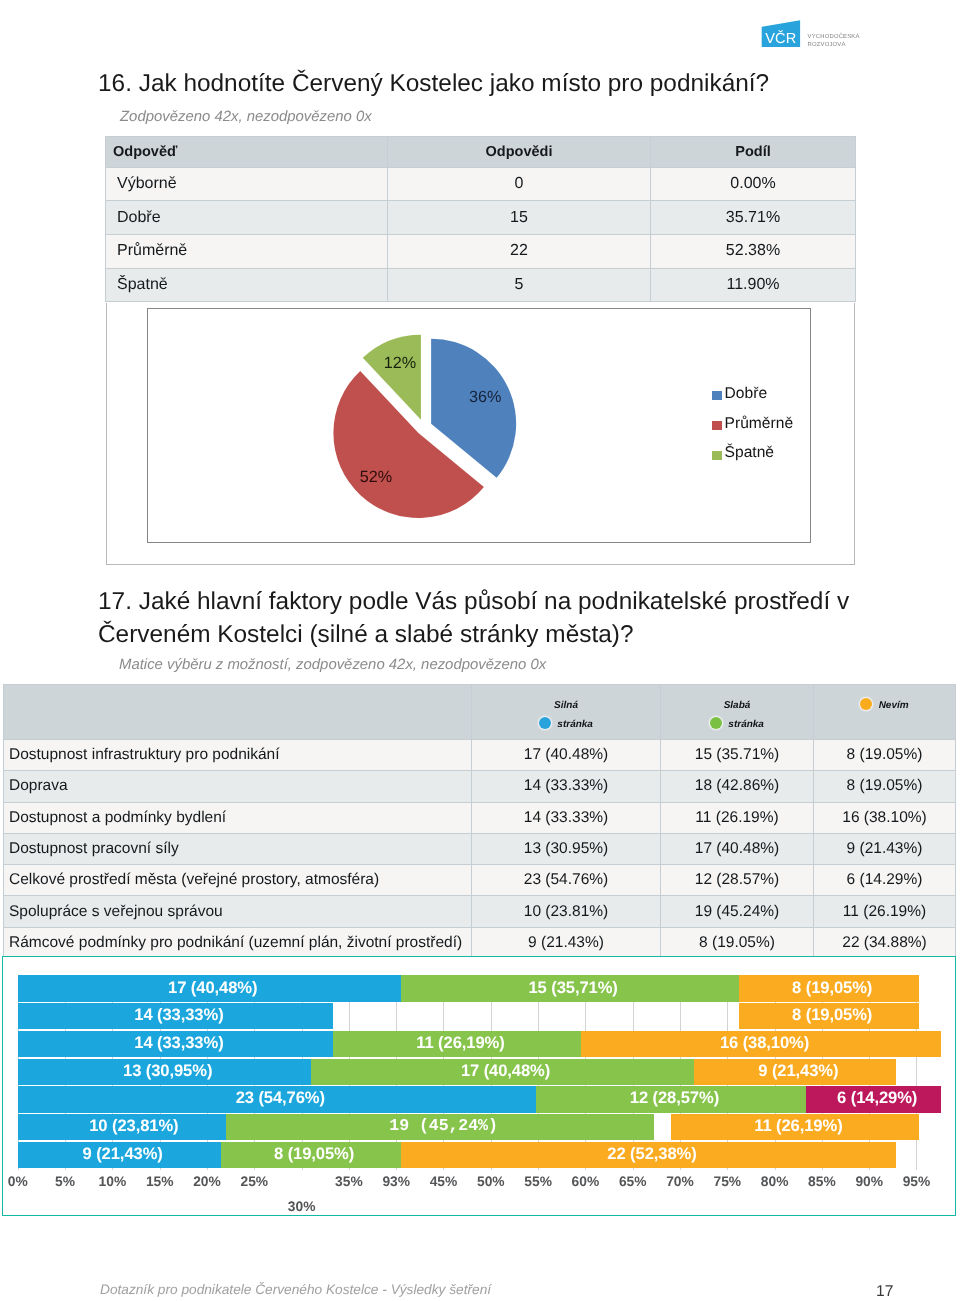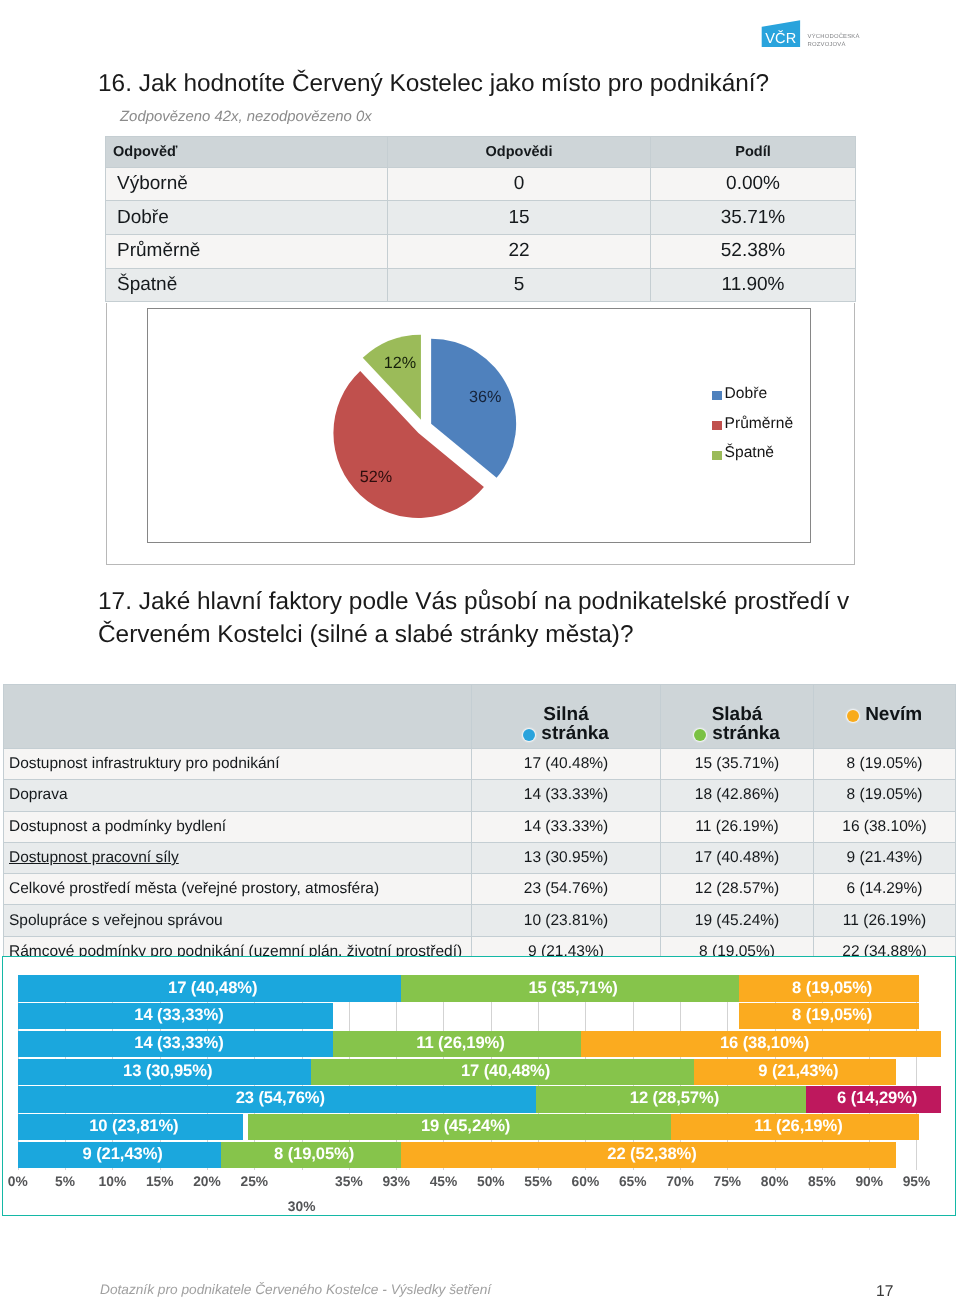--- a/index.html
+++ b/index.html
@@ -17,40 +17,40 @@
 
   
   .q-title{position:absolute;font-size:24.4px;line-height:26px;color:#1a1a1a;
            letter-spacing:0px;white-space:nowrap;}
   .q-sub{position:absolute;font-size:14.9px;font-style:italic;color:#8b8b8b;white-space:nowrap;}
 
   
   .rtable{position:absolute;border-collapse:collapse;table-layout:fixed;}
   .rtable td,.rtable th{padding:0;border:1px solid #c5ced2;font-weight:normal;}
   .rtable th{background:#ced5d8;font-weight:bold;font-size:14.5px;color:#15191c;}
-  .rtable td{font-size:19px;color:#15191c;}
+  .rtable td{font-size:16px;color:#15191c;}
   .rtable th.c-label{padding-left:7px;text-align:left;margin-top:20px;}
   .rtable td.c-label{padding-left:11px;text-align:left;}
   .rtable .c-num{text-align:center;}
   .row-a{background:#f6f5f4;}
   .row-b{background:#e8ebec;}
 
   
   .chart-outer{position:absolute;border:1px solid #b8b8b8;border-top:0;background:#fff;}
   .chart-inner{position:absolute;border:1px solid #868686;background:#fff;}
   .legend{position:absolute;font-size:15.6px;color:#151515;}
   .legend-row{position:absolute;left:0;height:14px;white-space:nowrap;}
   .legend-sw{position:absolute;left:0;top:3.5px;width:9.7px;height:9.2px;}
   .legend-lb{position:absolute;left:12.3px;top:-3px;white-space:nowrap;}
 
   
   .mtable{position:absolute;border-collapse:collapse;table-layout:fixed;}
   .mtable td,.mtable th{padding:0;border:1px solid #c4ced3;font-weight:normal;}
-  .mtable thead th{background:#ced5d8;font-weight:bold;font-size:19px;
-                   color:#101417;text-align:center;vertical-align:middle;padding-top:15px;}
+  .mtable thead th{background:#ced5d8;font-weight:bold;font-size:10px;
+                   color:#101417;text-align:center;vertical-align:middle;padding-top:6px;font-style:italic;}
   .mtable td{font-size:15.5px;color:#15191c;}
   .mtable .m-label{padding-left:5px;text-align:left;}
   .mtable .m-val{text-align:center;}
   .hdr-l1{display:block;line-height:19.5px;}
   .hdr-l2{display:block;line-height:19.5px;}
   .dot{display:inline-block;width:12px;height:12px;border-radius:50%;
        vertical-align:-2.2px;margin-right:6.3px;box-shadow:0 0 1.6px 1px rgba(255,255,255,.9);}
 
   
   .bar-panel{position:absolute;background:#fff;border:1px solid #14b8a6;}
@@ -154,20 +154,21 @@
           <div class="legend-row" style="top: 59.6px;">
             <span class="legend-sw" style="background: rgb(155, 187, 89);"></span>
             <span class="legend-lb">Špatně</span>
           </div>
         </div>
     </div>
   </div>
 
   <div class="q-title" style="left:98px;top:589px;width:860px;">17. Jaké hlavní faktory podle Vás působí na podnikatelské prostředí v</div>
   <div class="q-title" style="left:98px;top:621.5px;width:860px;">Červeném Kostelci (silné a slabé stránky města)?</div>
+  <div class="q-sub" style="left:119px;top:657px;">Matice výběru z možností, zodpovězeno 42x, nezodpovězeno 0x</div>
 
   <table class="mtable" id="mtable" style="left:3px;top:684px;width:952px;">
     <colgroup>
         <col style="width:468px">
         <col style="width:189px">
         <col style="width:153px">
         <col style="width:142px">
       </colgroup>
     <thead>
         <tr>
@@ -199,21 +200,21 @@
           <td class="m-val">18 (42.86%)</td>
           <td class="m-val">8 (19.05%)</td>
         </tr>
         <tr class="row-a">
           <td class="m-label" style="height: 30.3px;">Dostupnost a podmínky bydlení</td>
           <td class="m-val">14 (33.33%)</td>
           <td class="m-val">11 (26.19%)</td>
           <td class="m-val">16 (38.10%)</td>
         </tr>
         <tr class="row-b">
-          <td class="m-label" style="height: 30.3px; text-decoration: underline;">Dostupnost pracovní síly</td>
+          <td class="m-label" style="height: 30.3px;">Dostupnost pracovní síly</td>
           <td class="m-val">13 (30.95%)</td>
           <td class="m-val">17 (40.48%)</td>
           <td class="m-val">9 (21.43%)</td>
         </tr>
         <tr class="row-a">
           <td class="m-label" style="height: 30.3px;">Celkové prostředí města (veřejné prostory, atmosféra)</td>
           <td class="m-val">23 (54.76%)</td>
           <td class="m-val">12 (28.57%)</td>
           <td class="m-val">6 (14.29%)</td>
         </tr>
@@ -303,21 +304,21 @@
             <span style="top: 2.15px; margin-left: 7px;">12 (28,57%)</span>
           </div>
           <div class="seg" style="left: 803.002px; width: 135.183px; background: #be185d;">
             <span style="top: 2.15px; margin-left: 7px;">6 (14,29%)</span>
           </div>
         </div>
         <div class="bar-row" style="top: 157.4px; height: 26.3px; width: 940px;">
           <div class="seg" style="left: 14.7px; width: 225.243px; background: rgb(27, 167, 221);">
             <span style="top: 2.15px; margin-left: 7px;">10 (23,81%)</span>
           </div>
-          <div class="seg" style="left: 245px; width: 427.97px; background: rgb(134, 196, 75);">
+          <div class="seg" style="left: 223px; width: 427.97px; background: rgb(134, 196, 75); font-family: Liberation Mono, monospace;">
             <span style="top: 2.15px; margin-left: 7px;">19 (45,24%)</span>
           </div>
           <div class="seg" style="left: 667.913px; width: 247.757px; background: rgb(251, 171, 31);">
             <span style="top: 2.15px; margin-left: 7px;">11 (26,19%)</span>
           </div>
         </div>
         <div class="bar-row" style="top: 185.14px; height: 26.3px; width: 940px;">
           <div class="seg" style="left: 14.7px; width: 202.728px; background: rgb(27, 167, 221);">
             <span style="top: 2.15px; margin-left: 7px;">9 (21,43%)</span>
           </div>

